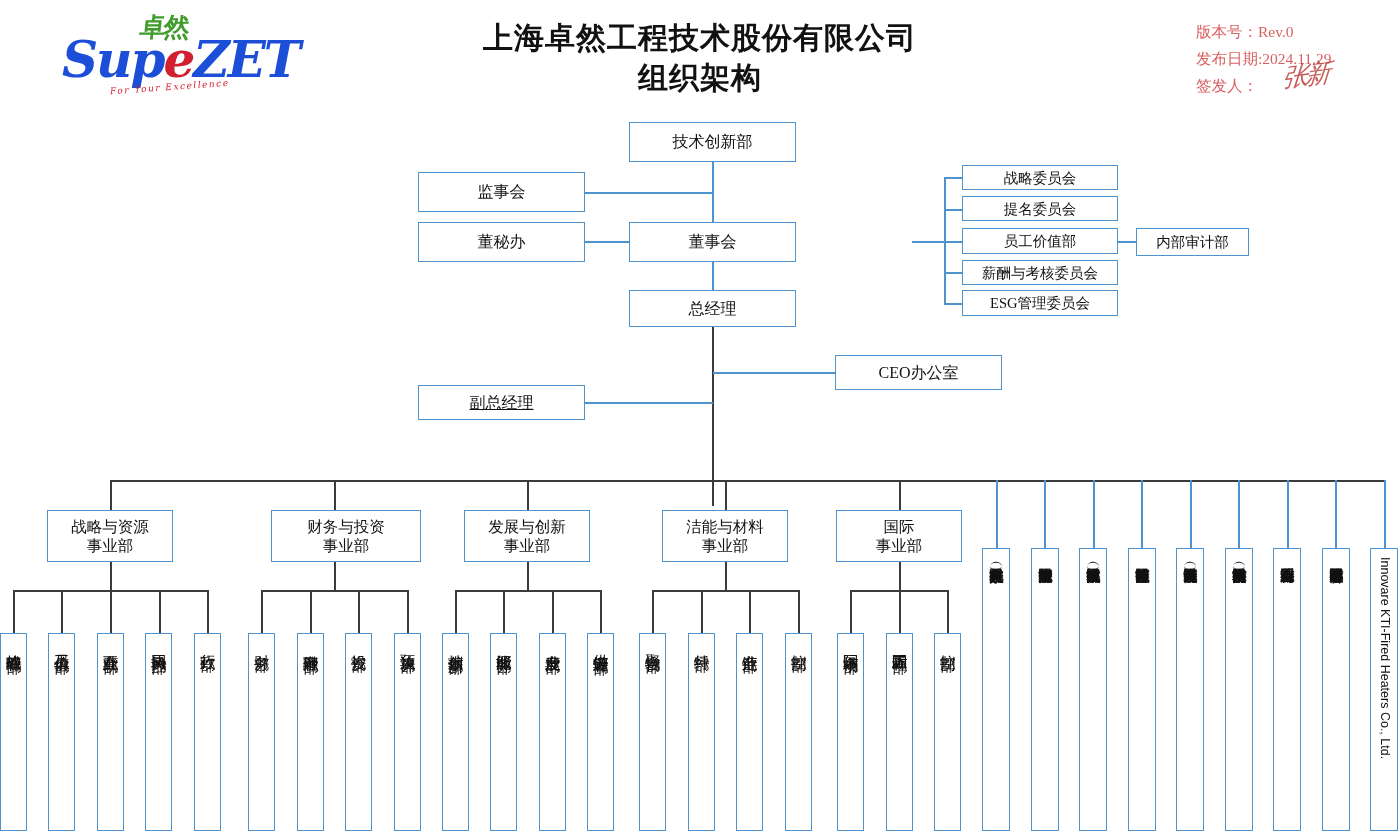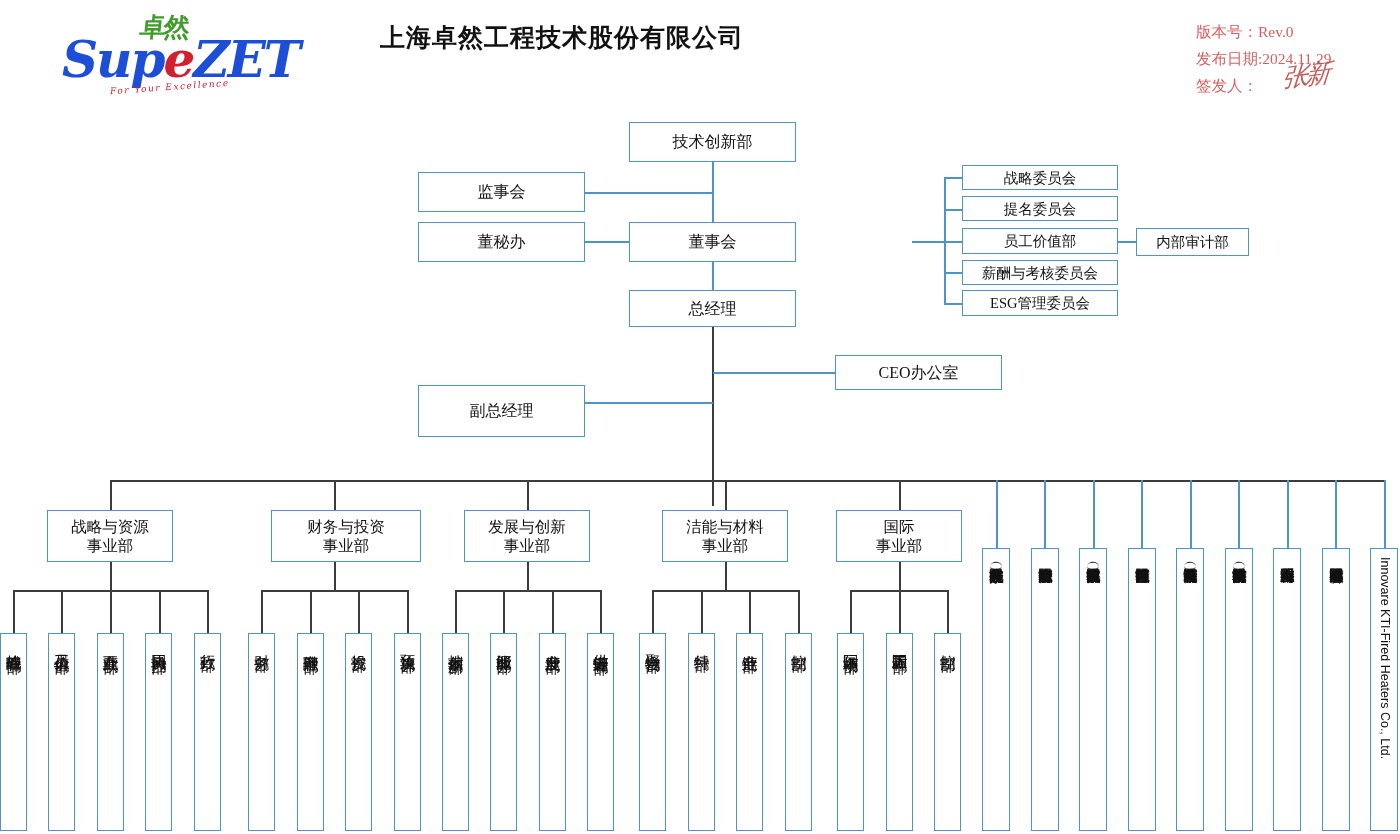--- a/index.html
+++ b/index.html
@@ -36,21 +36,21 @@
     font-family:"DejaVu Serif","Liberation Serif",serif;
     font-size:9px;font-style:italic;color:#d1202f;
     letter-spacing:1.5px;
     transform:rotate(-4deg);
     white-space:nowrap;
   }
 
   
   .doc-title{
     position:absolute;left:380px;top:18px;width:640px;
-    text-align:left;font-size:25px;font-weight:700;
+    text-align:center;font-size:30px;font-weight:700;
     letter-spacing:1px;line-height:40px;
   }
   .doc-title .l2{display:block;}
 
   .meta{
     position:absolute;left:1196px;top:18px;
     color:#d95f5f;font-size:15.5px;line-height:27px;
     font-family:"Liberation Serif","DejaVu Serif",serif;
     white-space:nowrap;
   }
@@ -116,20 +116,21 @@
 <div id="chart">
 
   <div class="logo-wrap">
     <div class="logo-cn">卓然</div>
     <div class="logo-main"><span class="g">Sup</span><span class="r">e</span><span class="g">ZET</span></div>
     <div class="logo-tag">For Your Excellence</div>
   </div>
 
   <div class="doc-title">
     <span>上海卓然工程技术股份有限公司</span>
+    <span class="l2">组织架构</span>
   </div>
 
   <div class="meta">
     <div class="row"><span>版本号：Rev.0</span></div>
     <div class="row"><span>发布日期:2024.11.29</span></div>
     <div class="row">
       <span>签发人：</span>
       <span class="sig">张新</span>
     </div>
   </div>
@@ -173,21 +174,21 @@
   </div>
 
   <div class="box" style="left:629px;top:290px;width:167px;height:37px;">
     <span>总经理</span>
   </div>
 
   <div class="box" style="left:629px;top:222px;width:167px;height:40px;">
     <span>董事会</span>
   </div>
 
-  <div class="box" style="left:418px;top:385px;width:167px;height:52px;">
+  <div class="box" style="left:418px;top:385px;width:167px;height:35px;text-decoration:underline;">
     <span>副总经理</span>
   </div>
 
   <div class="box" style="left:835px;top:355px;width:167px;height:35px;">
     <span>CEO办公室</span>
   </div>
 
   <div class="box small" style="left:962px;top:165px;width:156px;height:25px;">
     <span>战略委员会</span>
   </div>

